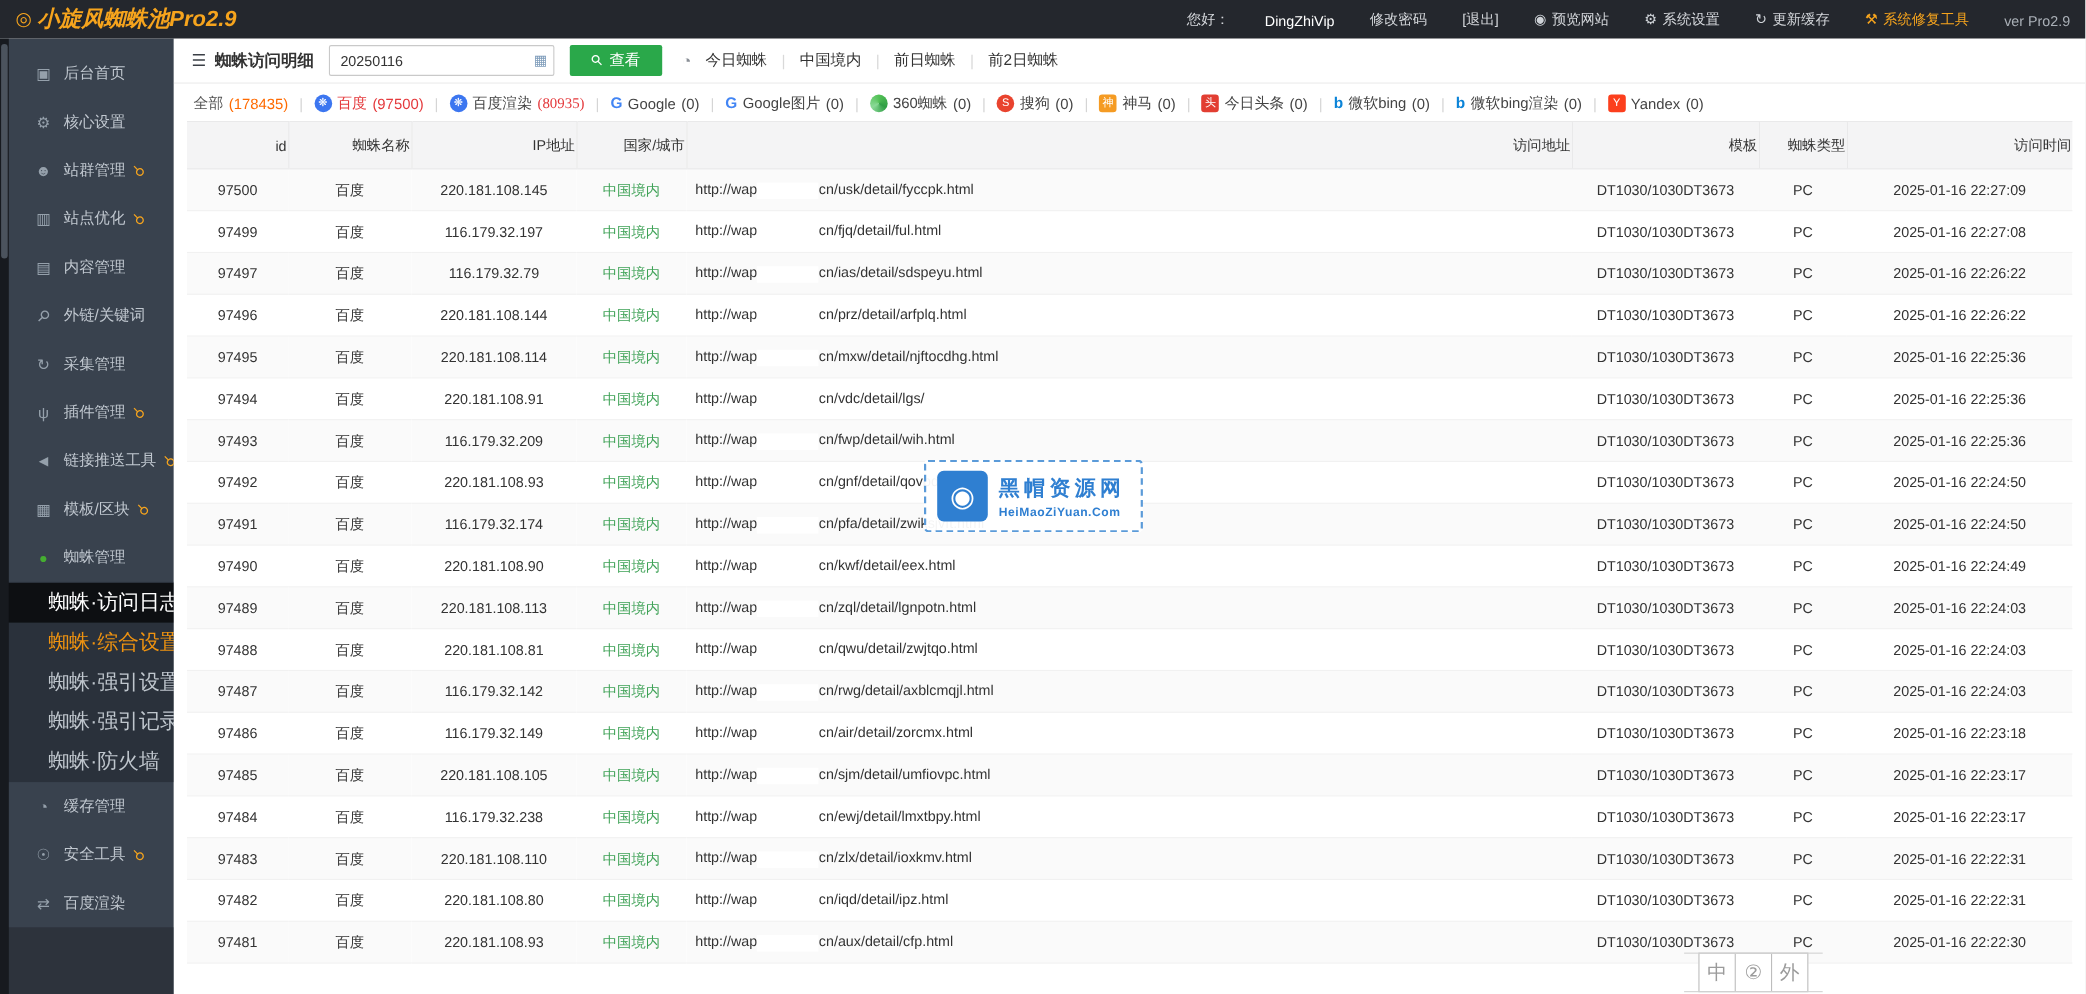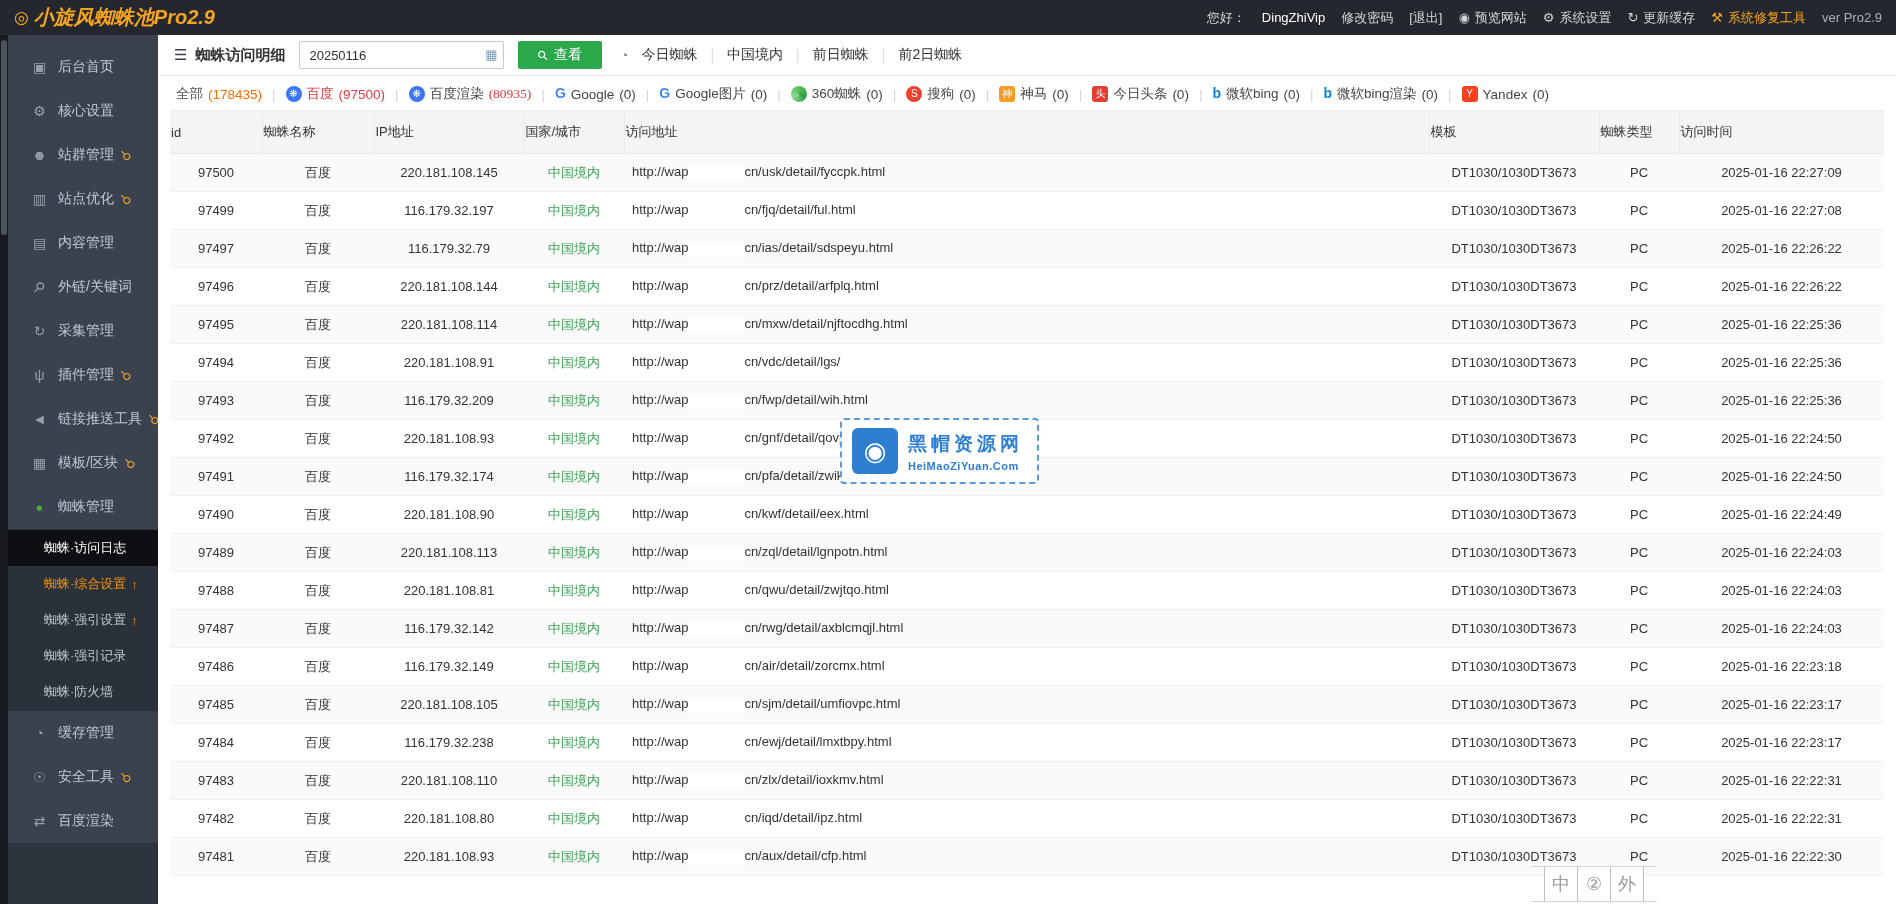--- a/index.html
+++ b/index.html
@@ -4,41 +4,41 @@
 <style>
   html,body{margin:0;padding:0;background:#e8e8e8}
   .page{position:relative;width:1896px;height:904px;background:#fff;overflow:hidden;
         font-family:"Liberation Sans","DejaVu Sans",sans-serif;-webkit-font-smoothing:antialiased}
 
   
   .topbar{position:absolute;top:0;left:0;right:0;height:35px;background:#24272d;display:flex;
           align-items:center;padding:0 14px;box-sizing:border-box;z-index:9}
   .brand{display:flex;align-items:center;gap:5px;color:#f6a41d;font-size:20px;font-weight:bold;font-style:italic;white-space:nowrap}
   .brand .logo{font-style:normal;font-size:17px;font-weight:normal}
-  .topbar-right{margin-left:auto;display:flex;align-items:center;gap:16px;color:#d4d7db;font-size:13px;white-space:nowrap}
+  .topbar-right{margin-left:auto;display:flex;align-items:flex-end;gap:32px;color:#d4d7db;font-size:13px;white-space:nowrap}
   .top-user{color:#fff}
   .top-link{cursor:pointer;display:flex;align-items:center;gap:5px}
   .ticon{color:#cfd3d8;font-size:13px}
   .repair,.repair .ticon{color:#f6a41d}
   .version{color:#aab0b7}
 
   
   .sidebar{position:absolute;top:35px;left:0;bottom:0;width:158px;background:#39424e;display:flex;
            flex-direction:column;overflow:hidden}
   .scroll-track{position:absolute;left:0;top:0;bottom:0;width:8px;background:#171a1f}
   .scroll-thumb{position:absolute;left:1px;top:5px;width:6px;height:195px;background:#4b535d;border-radius:3px}
   .side-menu{padding-top:10px}
   .side-item{height:44px;display:flex;align-items:center;padding-left:30px;color:#c1c8d0;font-size:14px;cursor:pointer;white-space:nowrap}
   .side-item .icon{width:19px;margin-right:9px;color:#95a0ab;font-size:14px;text-align:center;flex:none;display:inline-block}
   .icon.i-spider{color:#45ad31;font-size:13px}
   .icon.i-magnifier{transform:rotate(45deg)}
   .icon.i-send{transform:scale(.8)}
   .pin{color:#f6a41d;margin-left:7px;font-size:13px;display:inline-block;transform:rotate(135deg)}
   .submenu{background:#2a313b;padding:1px 0}
-  .sub-item{height:36px;display:flex;align-items:center;padding-left:44px;font-size:13px;color:#bfc6cd;cursor:pointer;white-space:nowrap}
+  .sub-item{height:36px;display:flex;align-items:center;padding-left:44px;font-size:19px;color:#bfc6cd;cursor:pointer;white-space:nowrap}
   .sub-item.active{background:#0d0f12;color:#fff}
   .sub-item.orange{color:#ef9310}
   .sub-item .up{color:#ef9310;margin-left:5px;font-weight:bold}
   .side-fill{flex:1;background:#2d333c}
 
   
   .main{position:absolute;left:158px;top:35px;right:0;bottom:0;background:#fff;overflow:hidden}
   .toolbar{height:40px;display:flex;align-items:center;gap:14px;padding:0 16px;border-bottom:1px solid #ececec}
   .tb-title{display:flex;align-items:center;gap:8px;font-size:15px;font-weight:bold;color:#333}
   .tb-title .ticon{color:#3a3f46;font-size:15px}
@@ -60,21 +60,21 @@
   .filter{display:flex;align-items:center;gap:5px;cursor:pointer}
   .fic{width:16px;height:16px;border-radius:50%;color:#fff;font-size:10px;line-height:16px;text-align:center;flex:none;display:inline-block}
   .fic.sq{border-radius:3px}
   .fic.letter{background:none!important;font-weight:bold;font-size:14px;width:auto;line-height:1}
   .fic.g360{background:conic-gradient(#53c156,#2f9e44,#8ad997,#53c156)}
 
   
   .tablewrap{padding:0 12px}
   table{width:100%;border-collapse:collapse;table-layout:fixed;font-size:13px;color:#333}
   thead th{height:40px;background:#f4f4f5;font-weight:normal;border-top:1px solid #e9e9ea;border-bottom:1px solid #e9e9ea;
-           border-left:1px solid #e9e9ea;text-align:left;color:#333}
+           border-left:1px solid #e9e9ea;text-align:right;color:#333}
   thead th:first-child{border-left:none}
   tbody td{height:35px;border-bottom:1px solid #f1f1f1;text-align:center;overflow:hidden;white-space:nowrap}
   tbody tr:nth-child(odd){background:#fafafa}
   td.url{text-align:left;padding-left:8px}
   td.region{color:#3fa257}
   .censor{display:inline-block;width:56px;height:15px;background:#fff;vertical-align:middle}
 
   
   .watermark{position:absolute;left:840px;top:418px;border:2px dashed #5b9bd9;border-radius:4px;
              background:rgba(255,255,255,.95);display:flex;align-items:center;gap:10px;padding:8px 14px 8px 10px;z-index:5}

